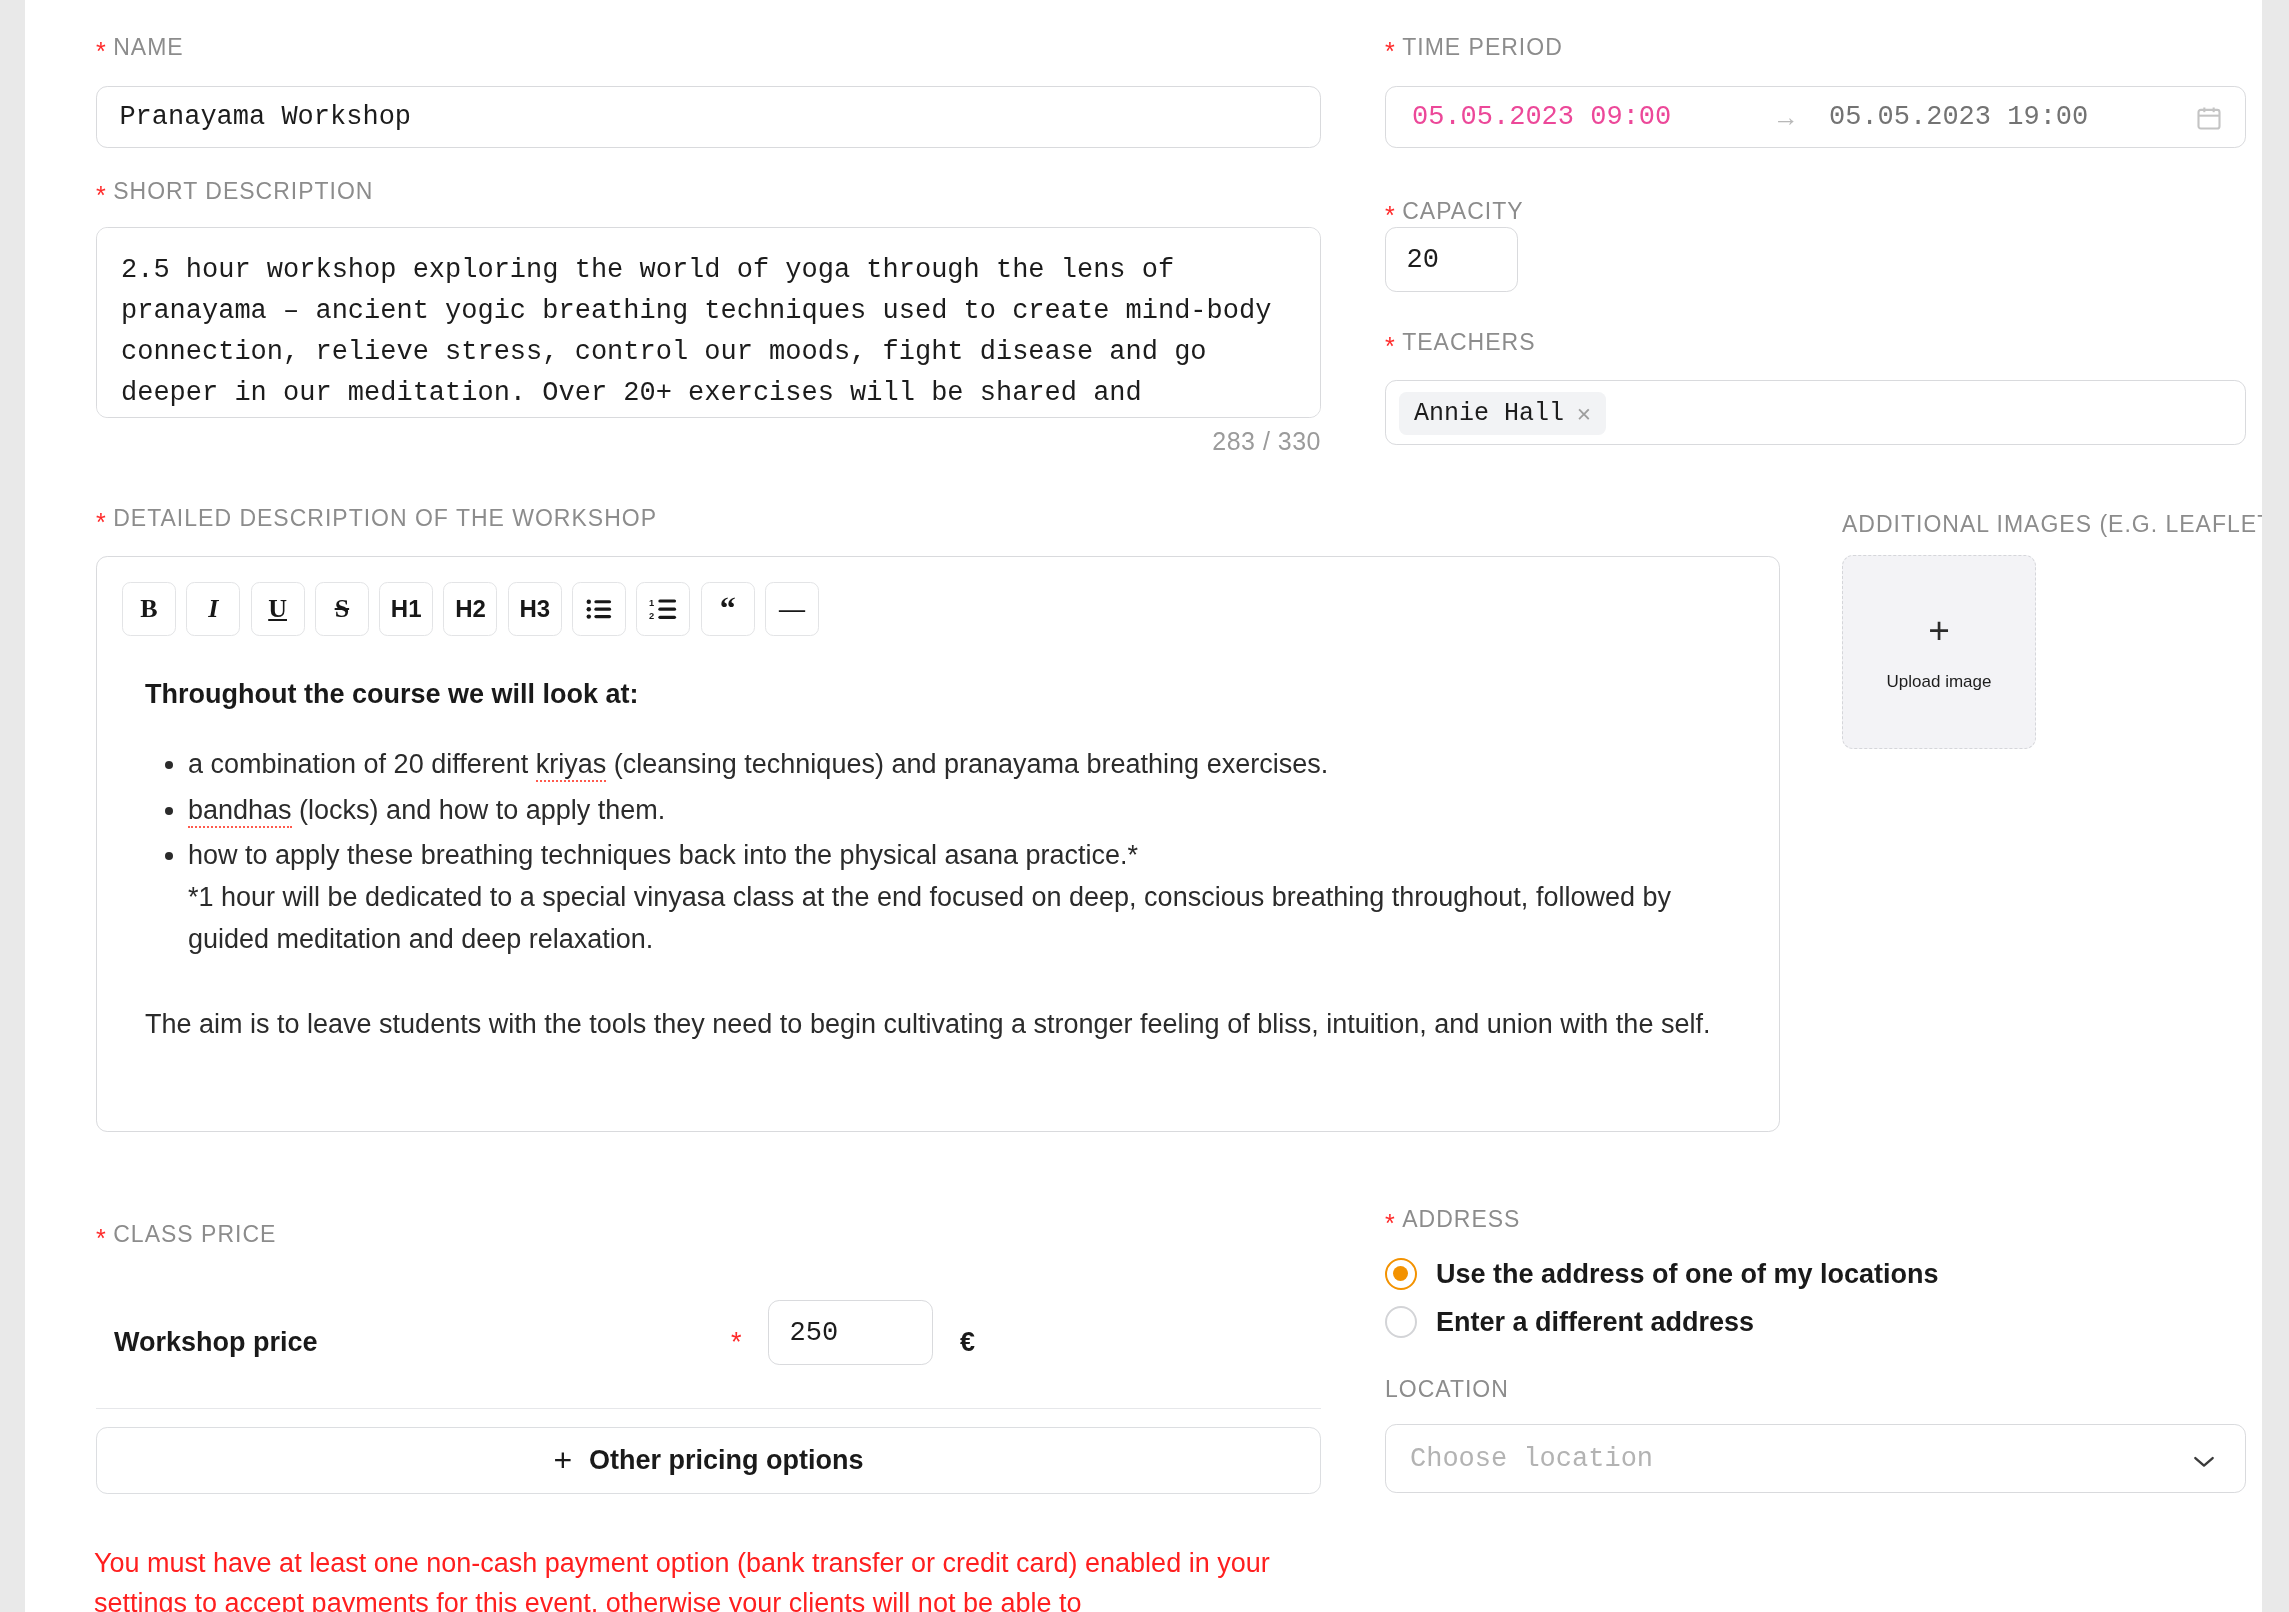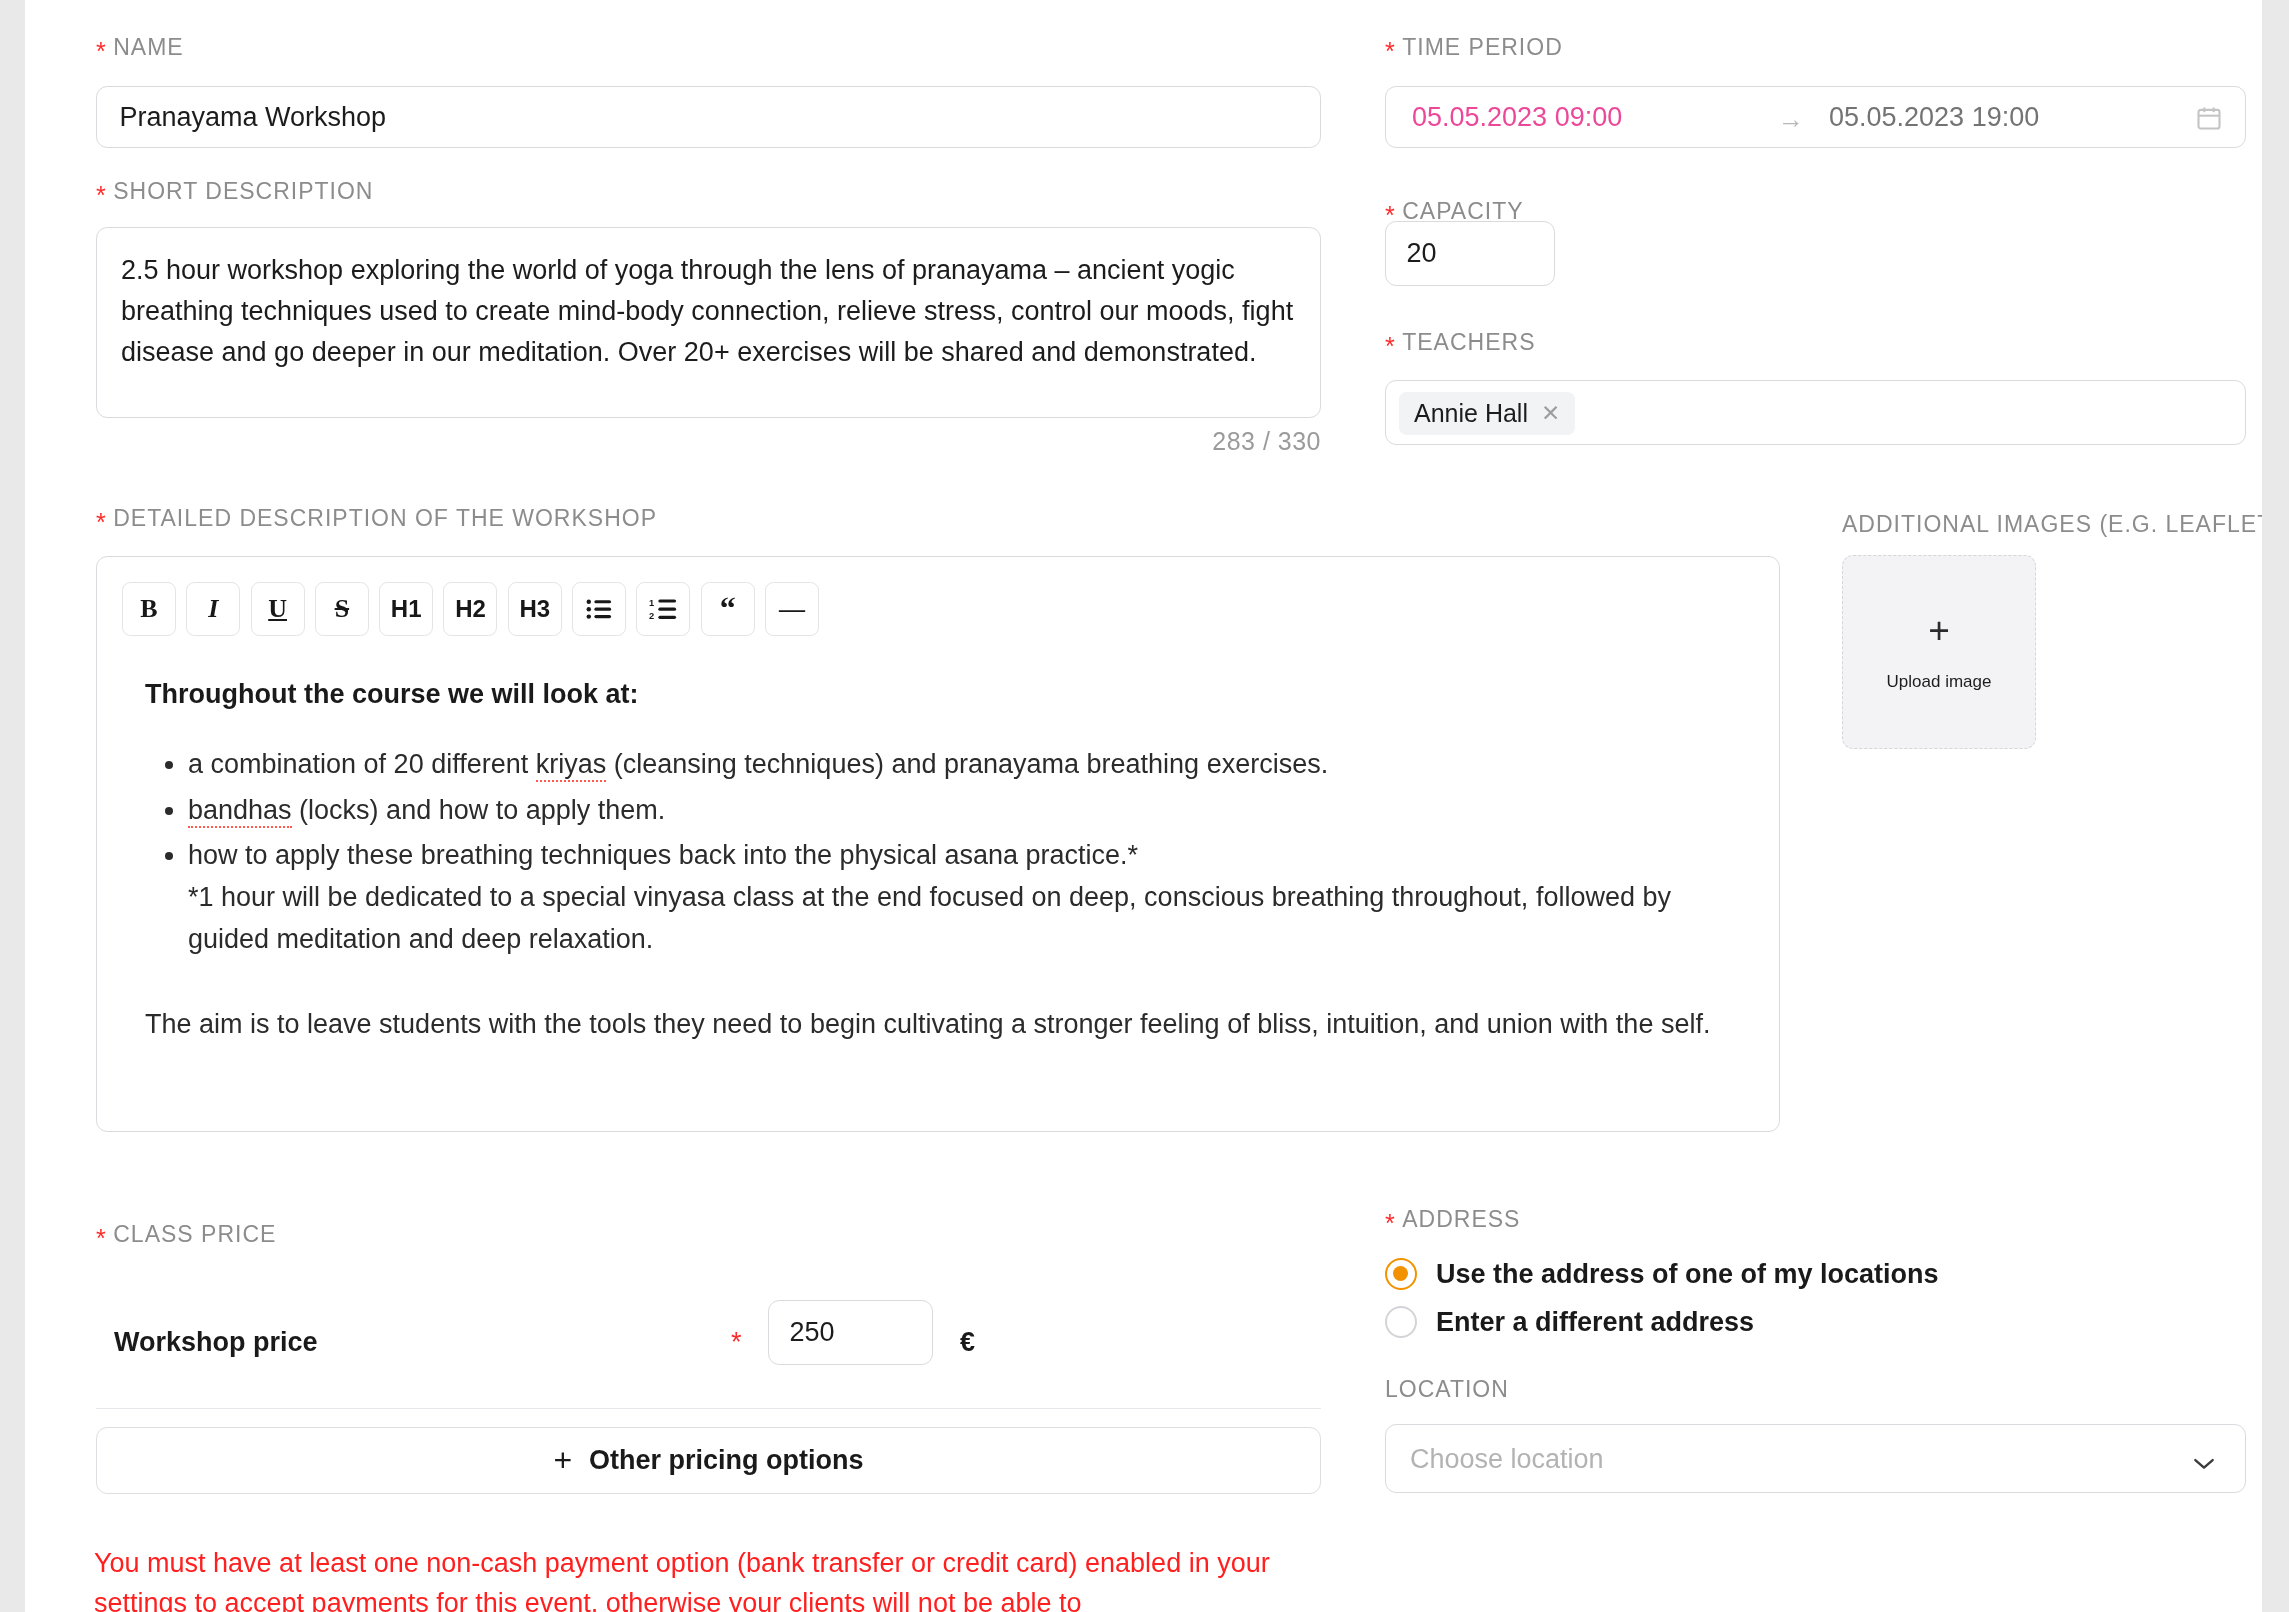--- a/index.html
+++ b/index.html
@@ -42,21 +42,21 @@
     font-size: 25px;
     line-height: 1;
     position: relative;
     top: 4.7px;
     margin-right: 6.5px;
   }
   .field {
     border: 1.4px solid #d9dadd;
     border-radius: 11.2px;
     background: #fff;
-    font-family: Liberation Sans, sans-serif;
+    font-family: Liberation Mono, monospace;
     font-size: 27px;
     color: #1c1c1c;
   }
 
   
   #name-label { position: absolute; left: 71px; top: 34px; }
   #name-input {
     position: absolute; left: 71px; top: 86px;
     width: 1225px; height: 62px;
     padding: 0 22.4px;
@@ -185,22 +185,22 @@
   #time-end {
     position: absolute; left: 443px; top: 15px;
     font-size: 27px; color: #737373;
   }
   #calendar-icon {
     position: absolute; right: 22.4px; top: 17px;
   }
 
   #capacity-label { position: absolute; left: 1360px; top: 178px; margin-top: 20px; }
   #capacity-input {
-    position: absolute; left: 1360px; top: 221px;
-    width: 170px; height: 65px;
+    position: absolute; left: 1360px; top: 227px;
+    width: 133px; height: 65px;
     padding: 0 20.5px;
   }
 
   #teachers-label { position: absolute; left: 1360px; top: 329px; }
   #teachers-field {
     position: absolute; left: 1360px; top: 380px;
     width: 861px; height: 65px;
   }
   #teacher-chip {
     position: absolute; left: 13px; top: 11.2px;

